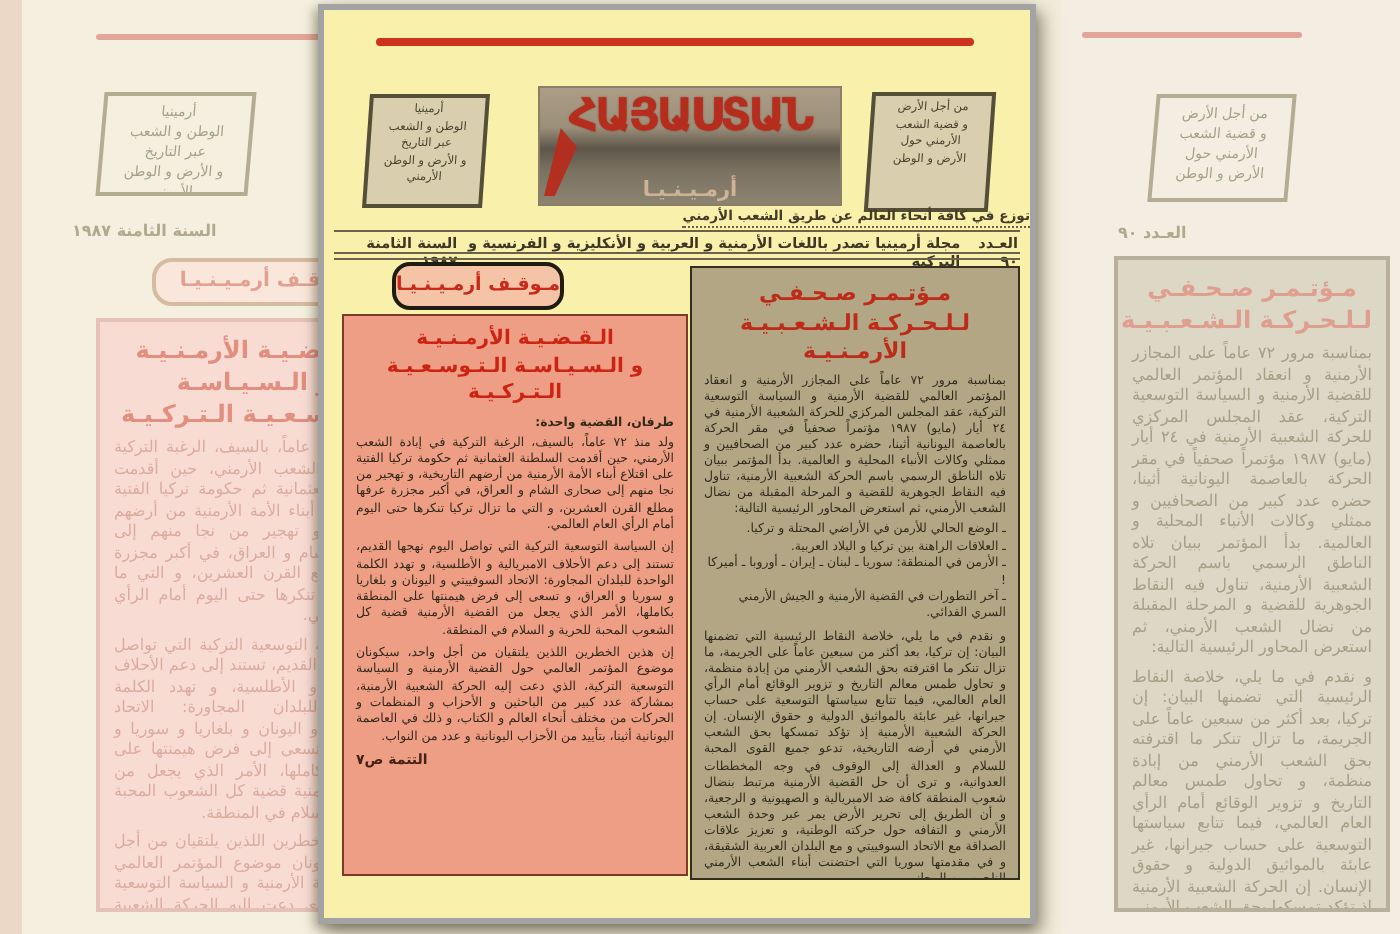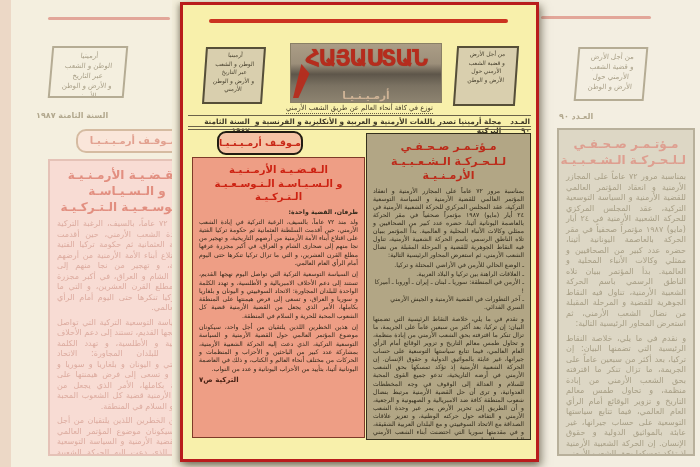--- a/index.html
+++ b/index.html
@@ -26,31 +26,31 @@
   .s-box{overflow:hidden;}
   #sl-pinkbox{left:48px;top:159px;width:140px;height:281px;background:#f8dcd4;border:2px solid #e5c2b7;padding:6px 7px;}
   #sl-pinkbox .s-head{color:#e28f80;font-size:12px;font-weight:bold;text-align:center;line-height:16px;}
   #sl-pinkbox .tline,#sl-pinkbox .s-par{color:#dcab9f;font-size:8px;line-height:10.5px;text-align:justify;}
   #sr-beigebox{left:26px;top:128px;width:120px;height:312px;background:#ddd7c5;border:2px solid #b8b09b;padding:6px 7px;}
   #sr-beigebox .s-head{color:#de9f90;font-size:12px;font-weight:bold;text-align:center;line-height:16px;white-space:nowrap;}
   #sr-beigebox .tline,#sr-beigebox .s-par{color:#a79e85;font-size:8px;line-height:10.5px;text-align:justify;}
   .s-par{margin:4px 0 0 0;}
 
   
-  #main-page{left:180px;top:2px;width:353px;height:454px;background:#f8f0ab;border:3px solid #b91c1c;box-shadow:3px 4px 8px rgba(70,62,40,.55), -2px 2px 5px rgba(70,62,40,.35);z-index:5;}
+  #main-page{left:159px;top:2px;width:353px;height:454px;background:#f8f0ab;border:3px solid #a3a3a3;box-shadow:3px 4px 8px rgba(70,62,40,.55), -2px 2px 5px rgba(70,62,40,.35);z-index:5;}
   #m-redline{left:26px;top:14px;width:299px;height:3.5px;background:#cb3320;border-radius:2px;}
   .stamp{border:2px solid #564f38;background:#d9cfae;color:#4a4330;text-align:center;overflow:hidden;padding:2px 2px;transform:skewX(-4deg);}
   .stamp .tline{font-size:5.8px;line-height:8.6px;white-space:nowrap;}
   #m-stamp-left{left:21px;top:42px;width:52px;height:49px;}
   #m-stamp-right{left:272px;top:41px;width:54px;height:52px;}
   #m-photo{left:107px;top:38px;width:150px;height:58px;background:linear-gradient(to bottom,#ab9d86 0%,#9c8f7a 34%,#5e564a 52%,#7b7262 72%,#8d8370 100%);border:1px solid #8a8066;overflow:hidden;}
   #m-logo-hy{position:absolute;left:0;right:0;top:1px;text-align:center;color:#b62c1d;font-weight:bold;font-size:22.5px;letter-spacing:-1.5px;text-shadow:0 0 1px rgba(120,30,15,.6);}
   #m-logo-ar{position:absolute;left:0;right:0;bottom:1px;text-align:center;color:#dcbd9e;font-weight:bold;font-size:10.5px;letter-spacing:2px;opacity:.85;}
   #m-logo-tail{position:absolute;left:2px;top:20px;width:30px;height:34px;background:#b62c1d;clip-path:polygon(0 100%,28% 0,55% 28%,18% 100%);opacity:.95;}
-  #m-tagline{left:0;right:0;top:99px;text-align:center;font-size:6.8px;font-weight:normal;color:#453c27;}
+  #m-tagline{left:0;right:0;top:99px;font-size:6.8px;font-weight:bold;color:#453c27;}
   #m-tagline span{border-bottom:1px dotted #6b5f45;padding-bottom:1px;}
   .rule{height:1px;background:#6b6249;}
   #m-rule1{left:5px;right:5px;top:110px;}
   #m-rule2a{left:5px;right:5px;top:121px;}
   #m-rule2b{left:5px;right:5px;top:124px;}
   #m-issue-row{left:6px;right:6px;top:112px;display:flex;justify-content:space-between;align-items:center;font-size:7.3px;font-weight:bold;color:#3e3726;}
   #m-badge{left:34px;top:126px;width:82px;height:20px;border:2px solid #211c12;border-radius:9px;background:#f5c3a5;color:#c92918;font-weight:bold;font-size:9.5px;text-align:center;line-height:19px;}
   .article{overflow:hidden;}
   #m-pinkbox{left:9px;top:152px;width:159px;height:269px;background:#ee9e85;border:1px solid #7e3a28;padding:5px 6px;}
   #m-pinkbox .a-head{color:#cd2313;font-size:10px;font-weight:bold;text-align:center;line-height:13.5px;}
@@ -148,21 +148,21 @@
 
     <div id="m-badge" class="abs" dir="rtl">مـوقـف أرمـيـنـيـا</div>
 
     <div id="m-pinkbox" class="abs article" dir="rtl">
       <div class="a-head">الـقـضـيـة الأرمـنـيـة</div>
       <div class="a-head">و الـسـيـاسـة الـتـوسـعـيـة الـتـركـيـة</div>
       <div class="a-lead">طرفان، القضية واحدة:</div>
       <div class="a-par">ولد منذ ٧٢ عاماً، بالسيف، الرغبة التركية في إبادة الشعب الأرمني، حين أقدمت السلطنة العثمانية ثم حكومة تركيا الفتية على اقتلاع أبناء الأمة الأرمنية من أرضهم التاريخية، و تهجير من نجا منهم إلى صحارى الشام و العراق، في أكبر مجزرة عرفها مطلع القرن العشرين، و التي ما تزال تركيا تنكرها حتى اليوم أمام الرأي العام العالمي.</div>
       <div class="a-par">إن السياسة التوسعية التركية التي تواصل اليوم نهجها القديم، تستند إلى دعم الأحلاف الامبريالية و الأطلسية، و تهدد الكلمة الواحدة للبلدان المجاورة: الاتحاد السوفييتي و اليونان و بلغاريا و سوريا و العراق، و تسعى إلى فرض هيمنتها على المنطقة بكاملها، الأمر الذي يجعل من القضية الأرمنية قضية كل الشعوب المحبة للحرية و السلام في المنطقة.</div>
       <div class="a-par">إن هذين الخطرين اللذين يلتقيان من أجل واحد، سيكونان موضوع المؤتمر العالمي حول القضية الأرمنية و السياسة التوسعية التركية، الذي دعت إليه الحركة الشعبية الأرمنية، بمشاركة عدد كبير من الباحثين و الأحزاب و المنظمات و الحركات من مختلف أنحاء العالم و الكتاب، و ذلك في العاصمة اليونانية أثينا، بتأييد من الأحزاب اليونانية و عدد من النواب.</div>
-      <div class="a-foot" dir="rtl">التركية ص٧</div>
+      <div class="a-foot" dir="rtl">التتمة ص٧</div>
     </div>
 
     <div id="m-beigebox" class="abs article" dir="rtl">
       <div class="a-head">مـؤتـمـر صـحـفـي</div>
       <div class="a-head">لـلـحـركـة الـشـعـبـيـة الأرمـنـيـة</div>
       <div class="a-par">بمناسبة مرور ٧٢ عاماً على المجازر الأرمنية و انعقاد المؤتمر العالمي للقضية الأرمنية و السياسة التوسعية التركية، عقد المجلس المركزي للحركة الشعبية الأرمنية في ٢٤ أيار (مايو) ١٩٨٧ مؤتمراً صحفياً في مقر الحركة بالعاصمة اليونانية أثينا، حضره عدد كبير من الصحافيين و ممثلي وكالات الأنباء المحلية و العالمية. بدأ المؤتمر ببيان تلاه الناطق الرسمي باسم الحركة الشعبية الأرمنية، تناول فيه النقاط الجوهرية للقضية و المرحلة المقبلة من نضال الشعب الأرمني، ثم استعرض المحاور الرئيسية التالية:</div>
       <div class="a-list">
           <div class="tline">ـ الوضع الحالي للأرمن في الأراضي المحتلة و تركيا.</div>
           <div class="tline">ـ العلاقات الراهنة بين تركيا و البلاد العربية.</div>
           <div class="tline">ـ الأرمن في المنطقة: سوريا ـ لبنان ـ إيران ـ أوروبا ـ أميركا !</div>

